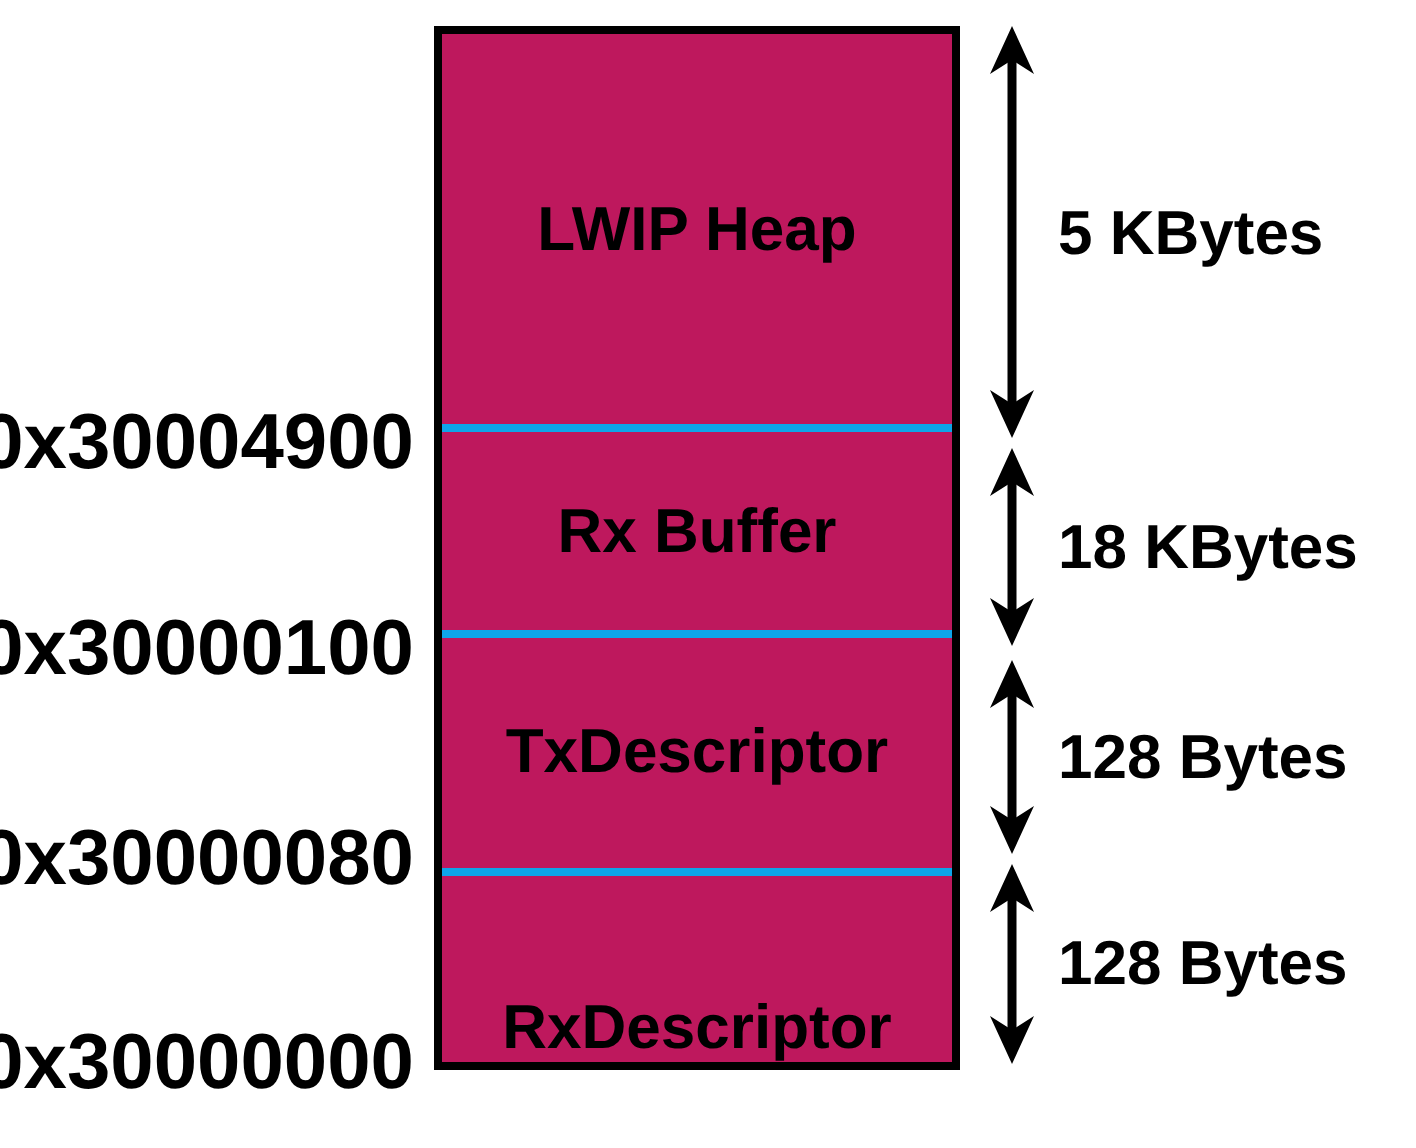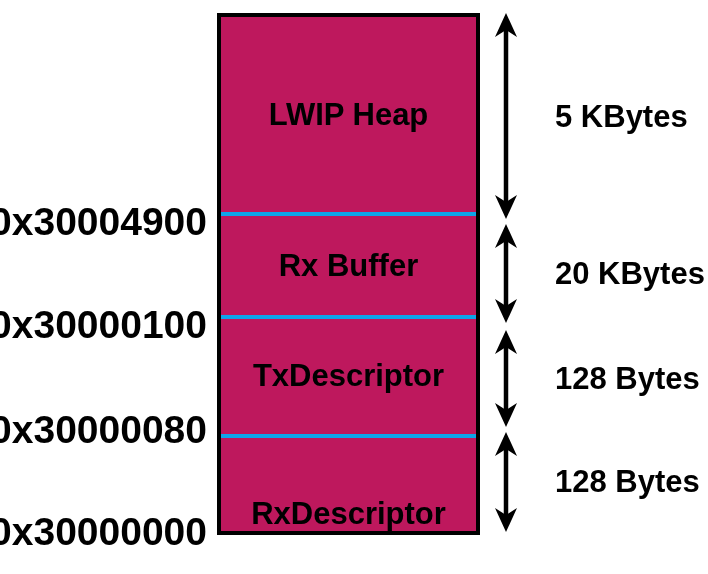--- a/index.html
+++ b/index.html
@@ -55,21 +55,21 @@
     font-weight: bold;
     white-space: nowrap;
     text-align: right;
   }
   .addr-1 { top: 222px; }
   .addr-2 { top: 325px; }
   .addr-3 { top: 430px; }
   .addr-4 { top: 532px; }
   .size-label {
     position: absolute;
-    left: 555px;
+    left: 529px;
     transform: translateY(-50%);
     font-size: 31px;
     font-weight: bold;
     white-space: nowrap;
   }
   .size-1 { top: 117px; }
   .size-2 { top: 274px; }
   .size-3 { top: 379px; }
   .size-4 { top: 482px; }
   .arrows {
@@ -124,17 +124,17 @@
     </g>
 
     <g fill="#000000" stroke="none">
       <line x1="506" y1="446" x2="506" y2="518" stroke="#000000" stroke-width="4.5"></line>
       <polygon points="506,432 495,456 506,449 517,456"></polygon>
       <polygon points="506,532 495,508 506,515 517,508"></polygon>
     </g>
   </svg>
 
   <div class="size-label size-1">5 KBytes</div>
-  <div class="size-label size-2">20 KBytes</div>
+  <div class="size-label size-2">18 KBytes</div>
   <div class="size-label size-3">128 Bytes</div>
   <div class="size-label size-4">128 Bytes</div>
 
 </div>
 
 </body></html>

